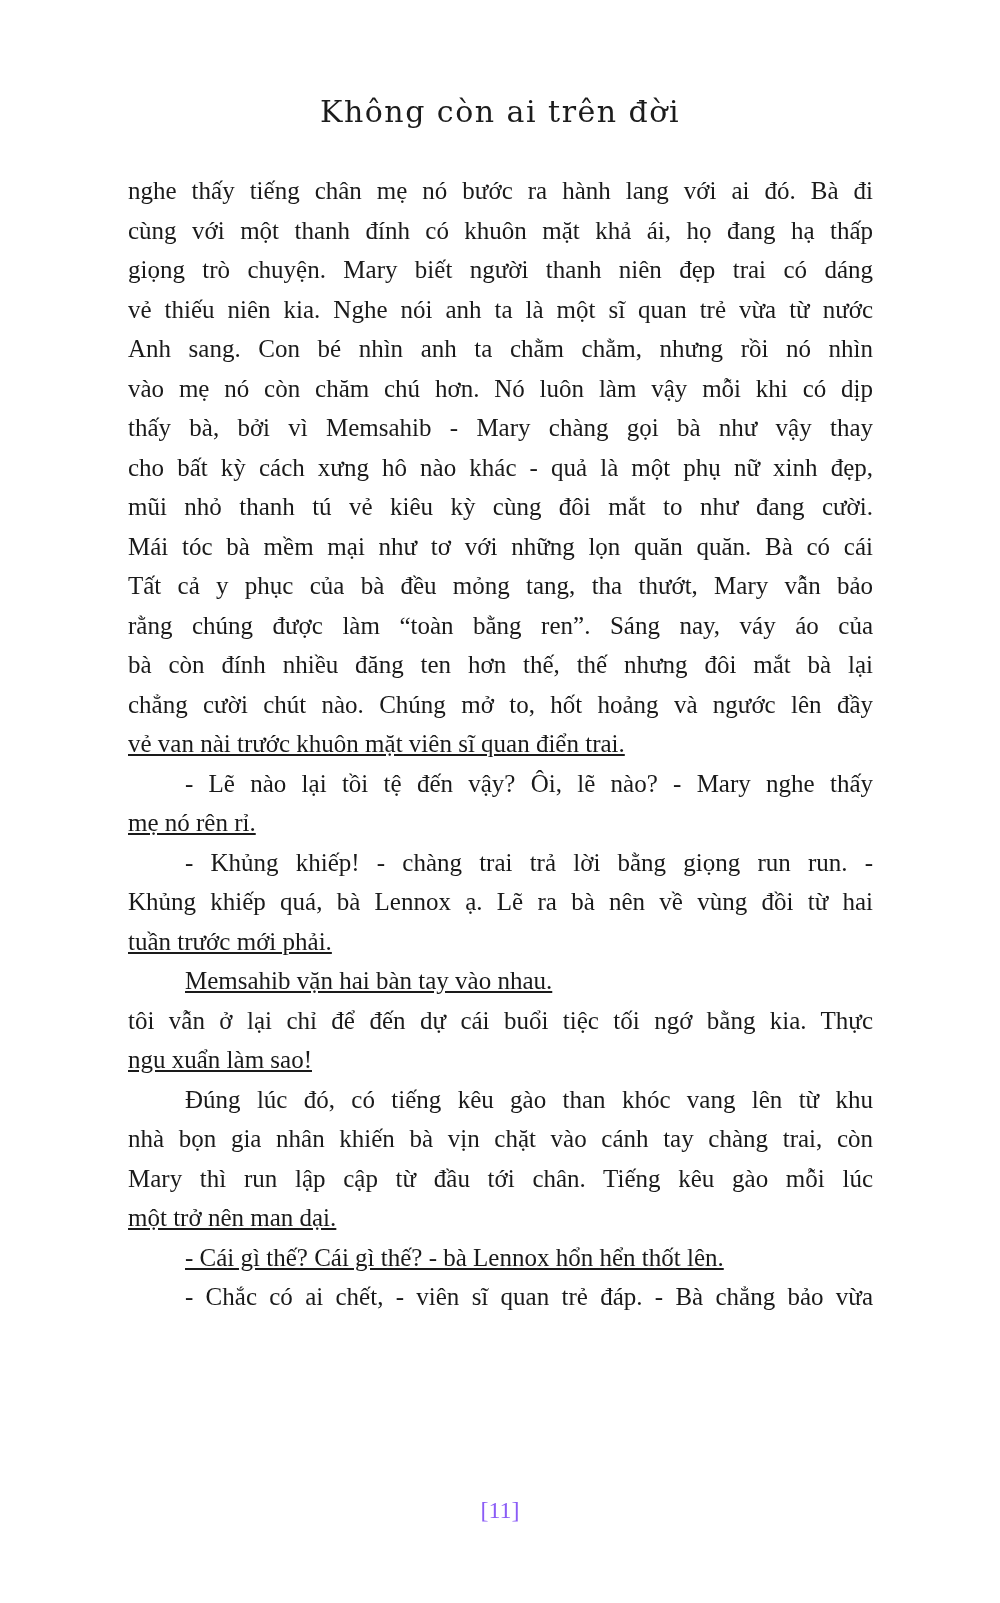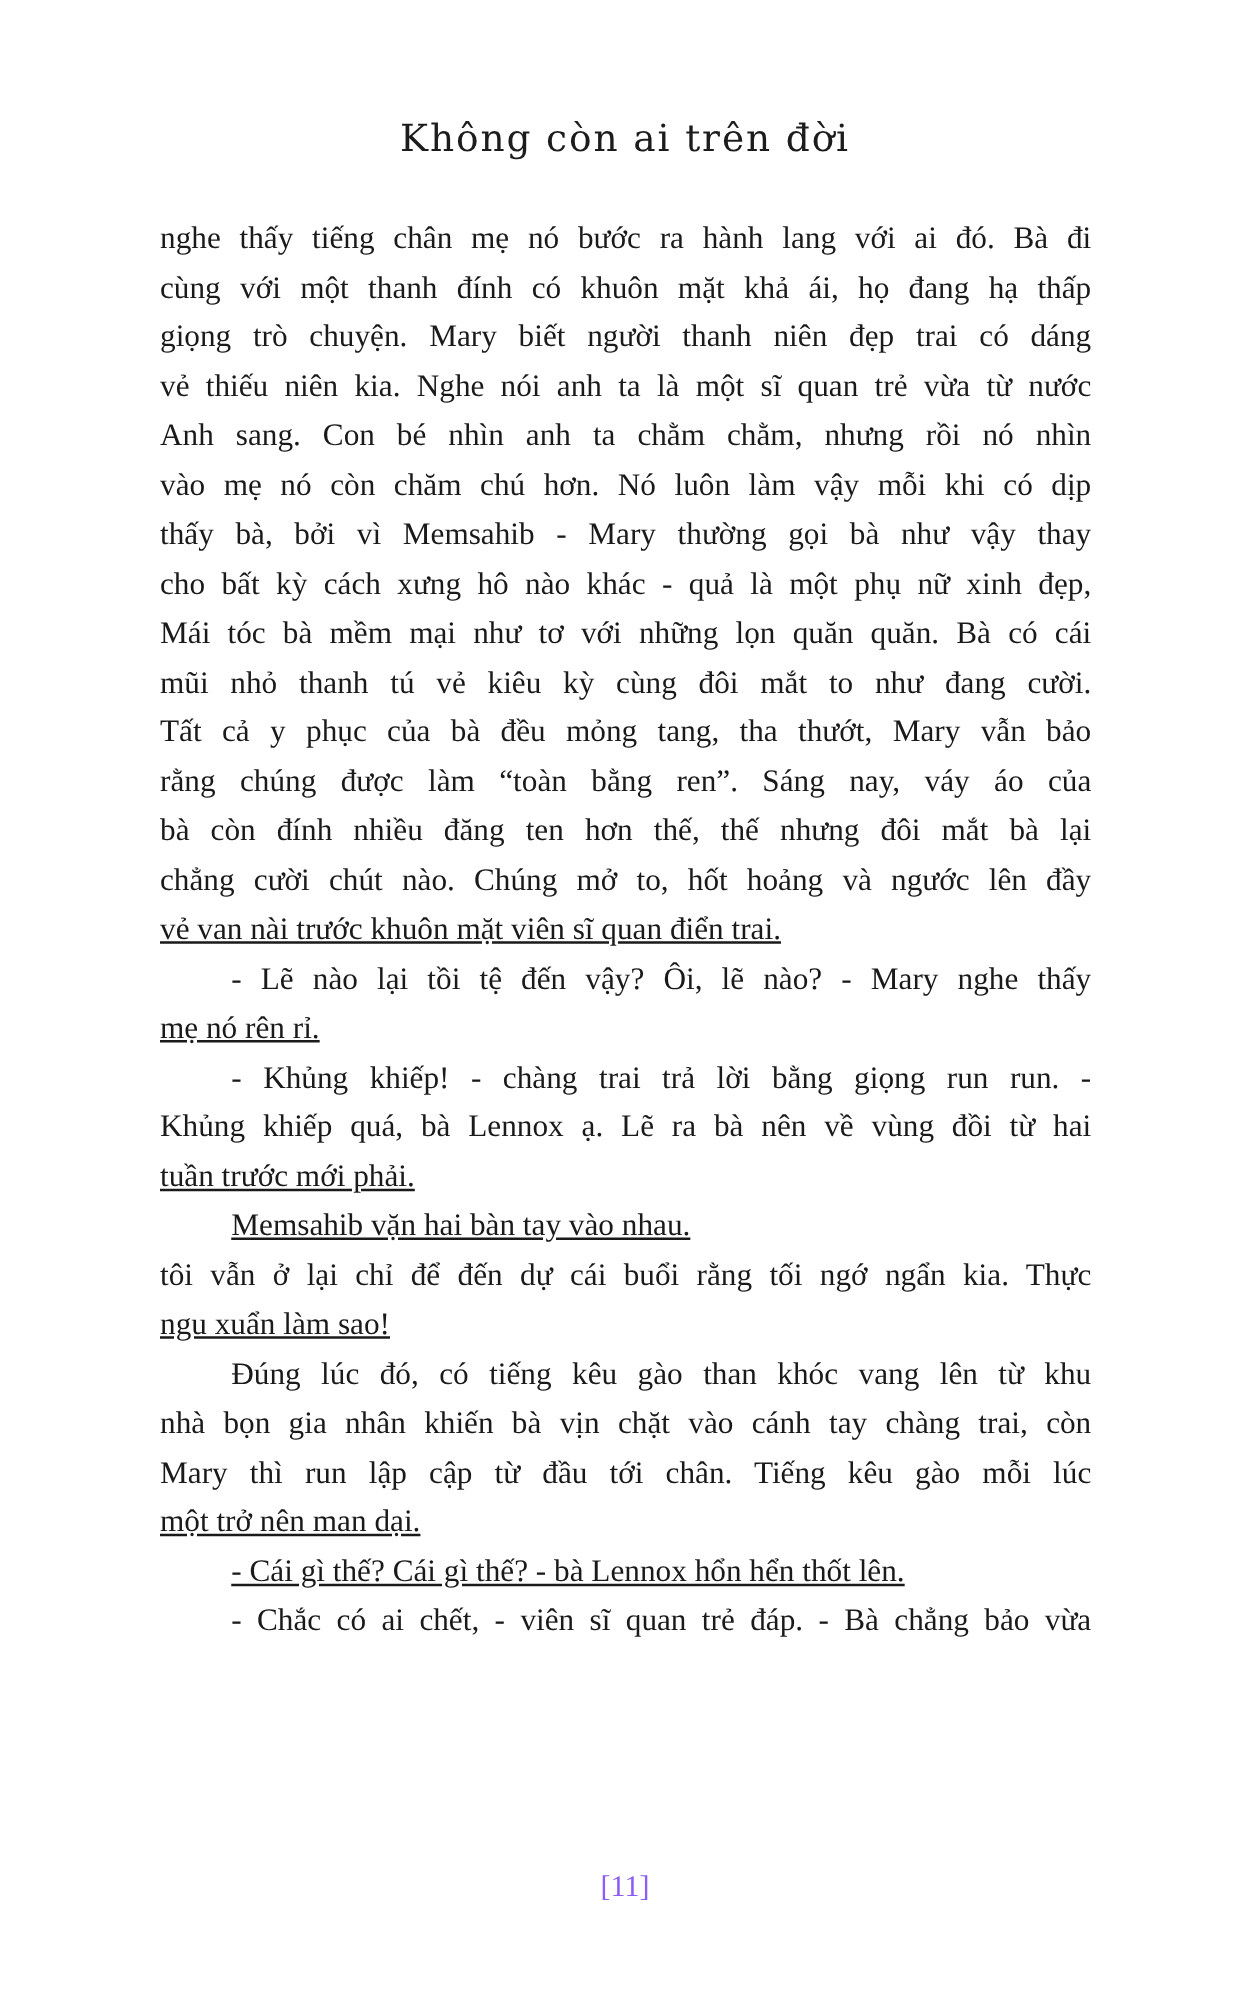--- a/index.html
+++ b/index.html
@@ -61,24 +61,24 @@
 
   <div class="body-text">
 
     <div class="para">
       <div class="line">nghe thấy tiếng chân mẹ nó bước ra hành lang với ai đó. Bà đi</div>
       <div class="line">cùng với một thanh đính có khuôn mặt khả ái, họ đang hạ thấp</div>
       <div class="line">giọng trò chuyện. Mary biết người thanh niên đẹp trai có dáng</div>
       <div class="line">vẻ thiếu niên kia. Nghe nói anh ta là một sĩ quan trẻ vừa từ nước</div>
       <div class="line">Anh sang. Con bé nhìn anh ta chằm chằm, nhưng rồi nó nhìn</div>
       <div class="line">vào mẹ nó còn chăm chú hơn. Nó luôn làm vậy mỗi khi có dịp</div>
-      <div class="line">thấy bà, bởi vì Memsahib - Mary thường gọi bà như vậy thay</div>
+      <div class="line">thấy bà, bởi vì Memsahib - Mary chàng gọi bà như vậy thay</div>
       <div class="line">cho bất kỳ cách xưng hô nào khác - quả là một phụ nữ xinh đẹp,</div>
+      <div class="line">mũi nhỏ thanh tú vẻ kiêu kỳ cùng đôi mắt to như đang cười.</div>
       <div class="line">Mái tóc bà mềm mại như tơ với những lọn quăn quăn. Bà có cái</div>
-      <div class="line">mũi nhỏ thanh tú vẻ kiêu kỳ cùng đôi mắt to như đang cười.</div>
       <div class="line">Tất cả y phục của bà đều mỏng tang, tha thướt, Mary vẫn bảo</div>
       <div class="line">rằng chúng được làm “toàn bằng ren”. Sáng nay, váy áo của</div>
       <div class="line">bà còn đính nhiều đăng ten hơn thế, thế nhưng đôi mắt bà lại</div>
       <div class="line">chẳng cười chút nào. Chúng mở to, hốt hoảng và ngước lên đầy</div>
       <div class="line last">vẻ van nài trước khuôn mặt viên sĩ quan điển trai.</div>
     </div>
 
     <div class="para">
       <div class="line indent">- Lẽ nào lại tồi tệ đến vậy? Ôi, lẽ nào? - Mary nghe thấy</div>
       <div class="line last">mẹ nó rên rỉ.</div>
@@ -88,21 +88,21 @@
       <div class="line indent">- Khủng khiếp! - chàng trai trả lời bằng giọng run run. -</div>
       <div class="line">Khủng khiếp quá, bà Lennox ạ. Lẽ ra bà nên về vùng đồi từ hai</div>
       <div class="line last">tuần trước mới phải.</div>
     </div>
 
     <div class="para">
       <div class="line indent last">Memsahib vặn hai bàn tay vào nhau.</div>
     </div>
 
     <div class="para">
-      <div class="line">tôi vẫn ở lại chỉ để đến dự cái buổi rằng tối ngớ ngẩn kia. Thực</div>
+      <div class="line">tôi vẫn ở lại chỉ để đến dự cái buổi tiệc tối ngớ bằng kia. Thực</div>
       <div class="line last">ngu xuẩn làm sao!</div>
     </div>
 
     <div class="para">
       <div class="line indent">Đúng lúc đó, có tiếng kêu gào than khóc vang lên từ khu</div>
       <div class="line">nhà bọn gia nhân khiến bà vịn chặt vào cánh tay chàng trai, còn</div>
       <div class="line">Mary thì run lập cập từ đầu tới chân. Tiếng kêu gào mỗi lúc</div>
       <div class="line last">một trở nên man dại.</div>
     </div>
 

